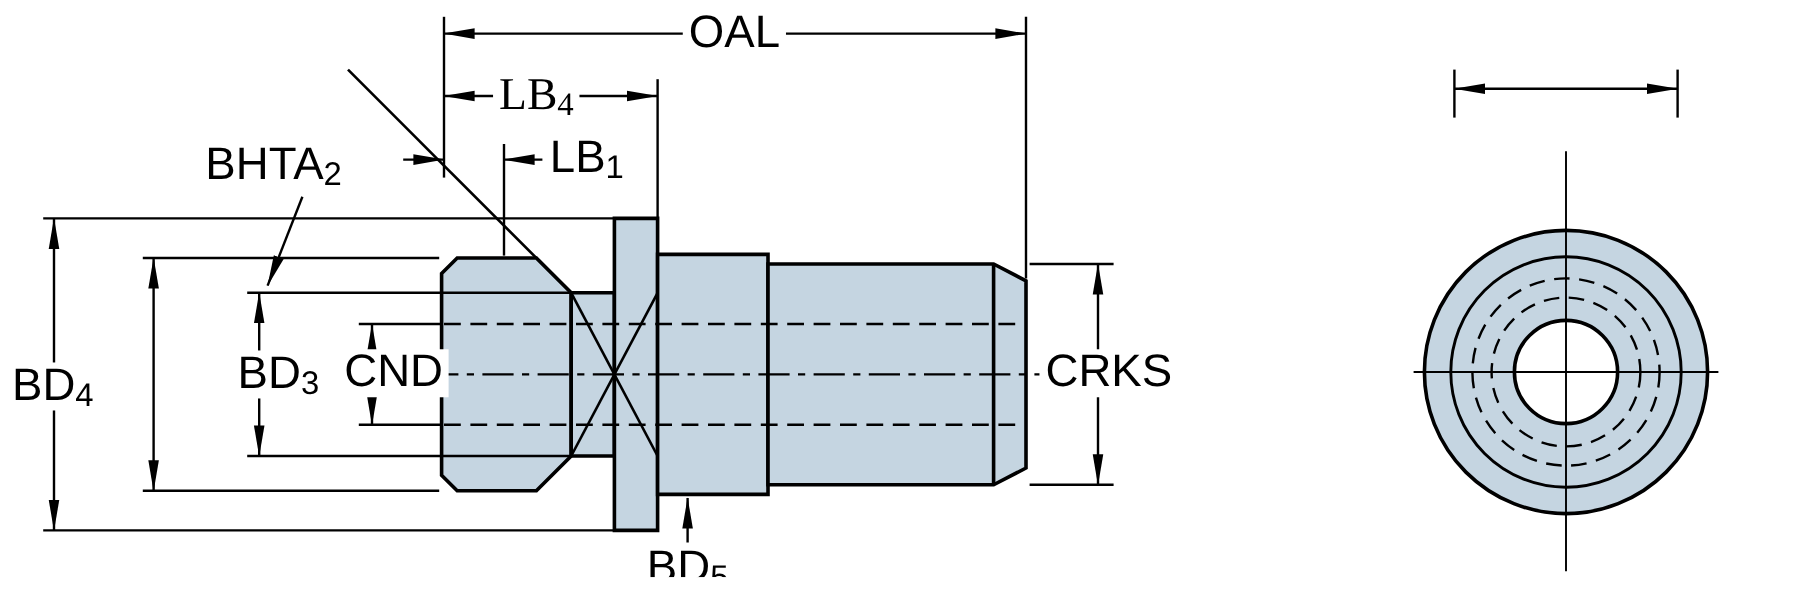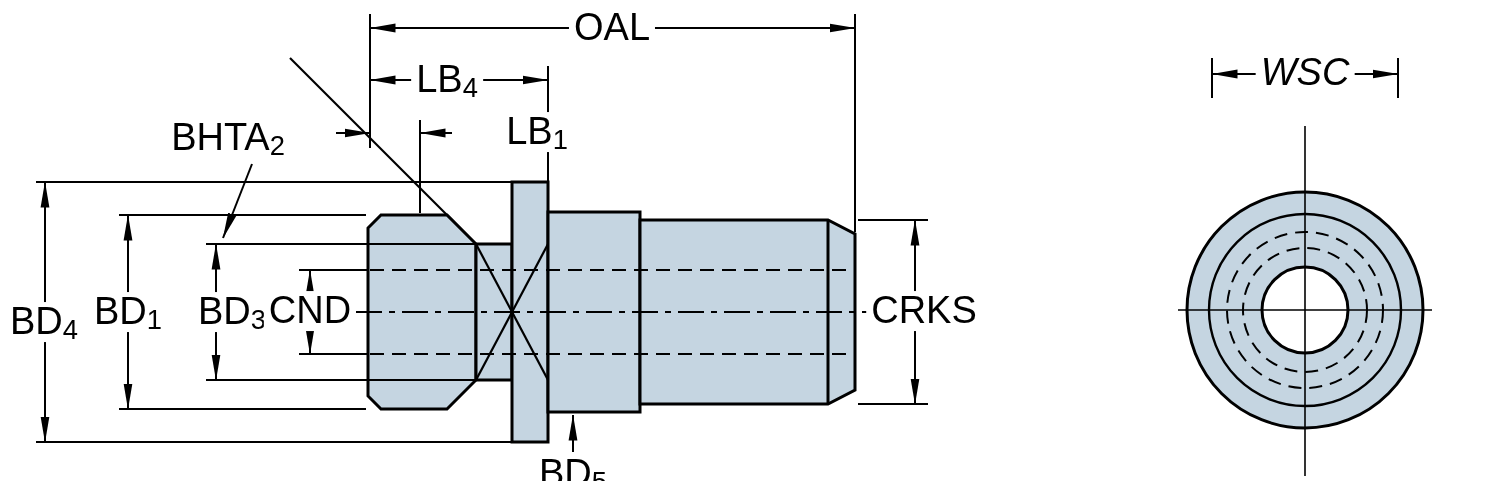--- a/index.html
+++ b/index.html
@@ -138,33 +138,31 @@
       <g>
         <line class="dim" x1="1212" y1="74" x2="1398" y2="74" marker-start="url(#arw)" marker-end="url(#arw)"></line>
         <line class="dim" x1="1212" y1="58" x2="1212" y2="98"></line>
         <line class="dim" x1="1398" y1="58" x2="1398" y2="98"></line>
       </g>
     </g>
   </svg>
 
   <div class="dim-label" style="left:612px; top:28px;"><span>OAL</span><span class="sub"></span></div>
 
-  <div class="dim-label" style="left:447px; top:80px;"><span>LB</span><span class="sub">4</span></div>
+  <div class="dim-label" style="left:447px; top:80px;font-family:Liberation Serif, serif;"><span>LB</span><span class="sub">4</span></div>
 
-  <div class="dim-label" style="left:489px; top:132px;margin-left:48px;"><span>LB</span><span class="sub">1</span></div>
+  <div class="dim-label" style="left:489px; top:132px;"><span>LB</span><span class="sub">1</span></div>
 
   <div class="dim-label" style="left:228px; top:138px;"><span>BHTA</span><span class="sub">2</span></div>
 
   <div class="dim-label" style="left:44px; top:322px;"><span>BD</span><span class="sub">4</span></div>
 
-  <div class="dim-label" style="left:128px; top:312px;"><span>BD</span><span class="sub">1</span></div>
 
   <div class="dim-label" style="left:232px; top:312px;"><span>BD</span><span class="sub">3</span></div>
 
-  <div class="dim-label" style="left:310px; top:311px;"><span>CND</span><span class="sub"></span></div>
+  <div class="dim-label" style="left:328px; top:311px;"><span>CND</span><span class="sub"></span></div>
 
   <div class="dim-label" style="left:924px; top:311px;"><span>CRKS</span><span class="sub"></span></div>
 
   <div class="dim-label" style="left:573px; top:474px;"><span>BD</span><span class="sub">5</span></div>
 
-  <div class="dim-label italic" style="left:1305px; top:73px;"><span>WSC</span><span class="sub"></span></div>
 
 </div>
 
 </body></html>

